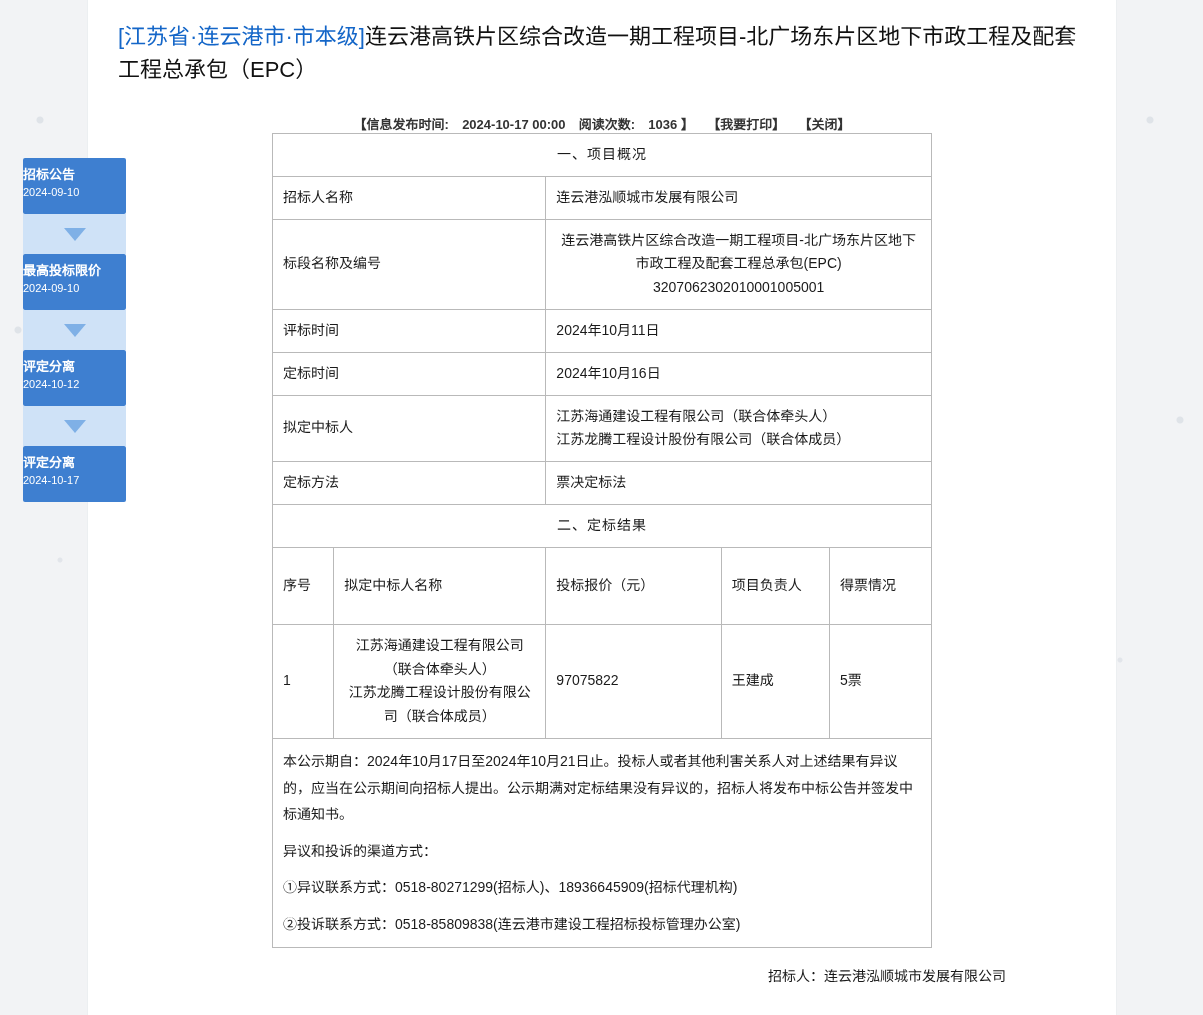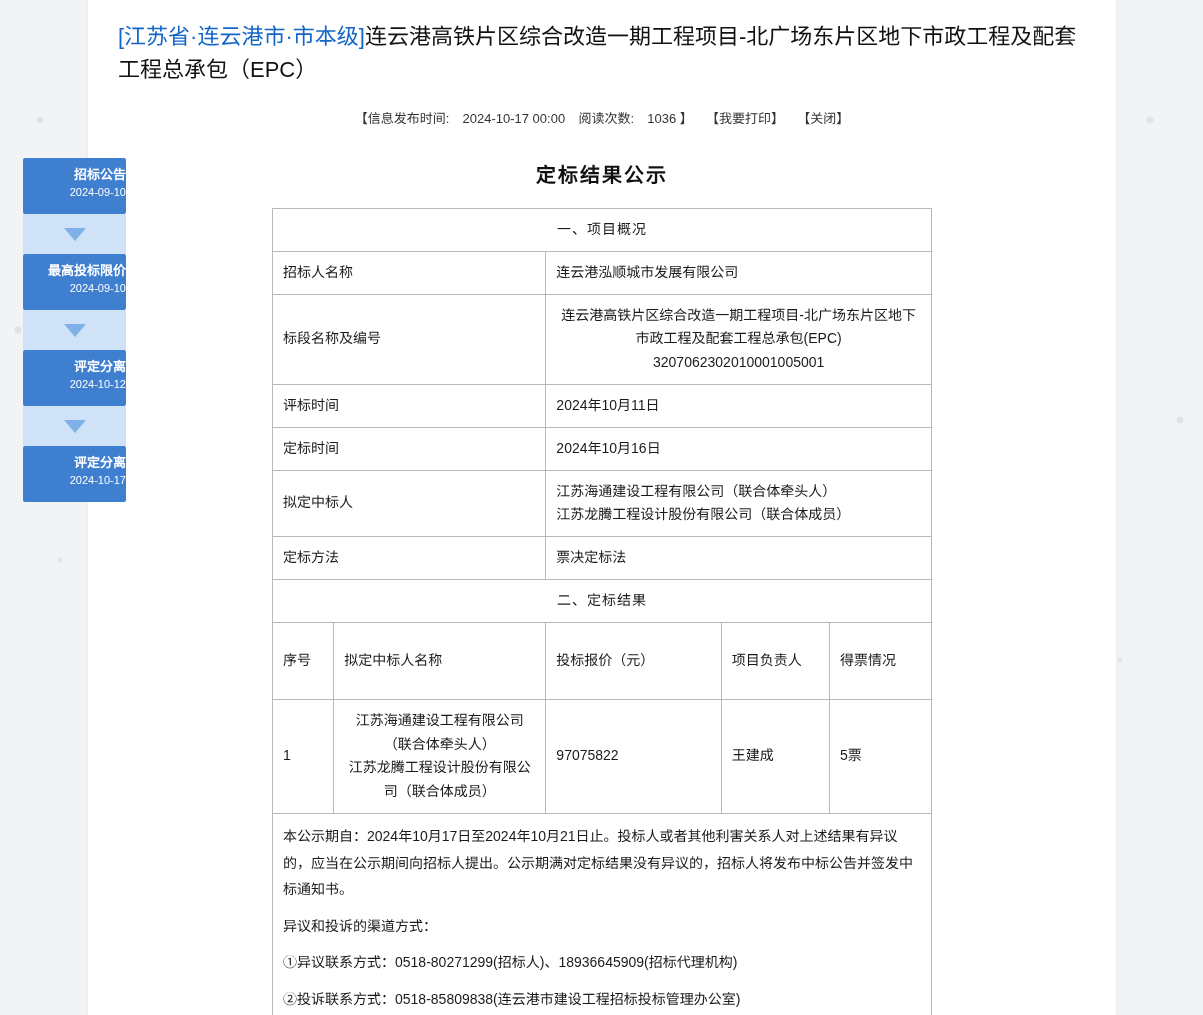--- a/index.html
+++ b/index.html
@@ -44,40 +44,40 @@
     color: #111;
     text-align: left;
   }
   .doc-title .region {
     color: #1466c8;
   }
   .meta-line {
     text-align: center;
     font-size: 13px;
     color: #333;
-    font-weight: normal;
-    margin-top: 22px;
+    font-weight: bold;
+    margin-top: 28px;
   }
   .meta-line .sep { display: inline-block; width: 6px; }
   .meta-line a { color: #333; text-decoration: none; }
 
   
   .timeline {
     position: absolute;
     left: 23px;
     top: 158px;
     width: 103px;
   }
   .tl-node {
     width: 103px;
     height: 56px;
     background: #3e7fd0;
     color: #ffffff;
     border-radius: 2px;
-    text-align: right;
+    text-align: left;
     font-size: 13px;
     line-height: 1.45;
     padding-top: 8px;
     box-sizing: border-box;
     font-weight: bold;
   }
   .tl-node .date { font-weight: normal; font-size: 11px; }
   .tl-arrowbox {
     width: 103px;
     height: 40px;
@@ -162,21 +162,20 @@
     <span>阅读次数:</span>
     <span class="sep"></span>
     <span>1036</span>
     <span>】</span>
     <span class="sep"></span>
     <a href="#">【我要打印】</a>
     <span class="sep"></span>
     <a href="#">【关闭】</a>
   </div>
 
-  <div class="section-title">定标结果公示</div>
 
   <table class="maintable">
     <colgroup>
         <col style="width:60px">
         <col style="width:208px">
         <col style="width:172px">
         <col style="width:106px">
         <col style="width:100px">
       </colgroup>
     <tbody>

